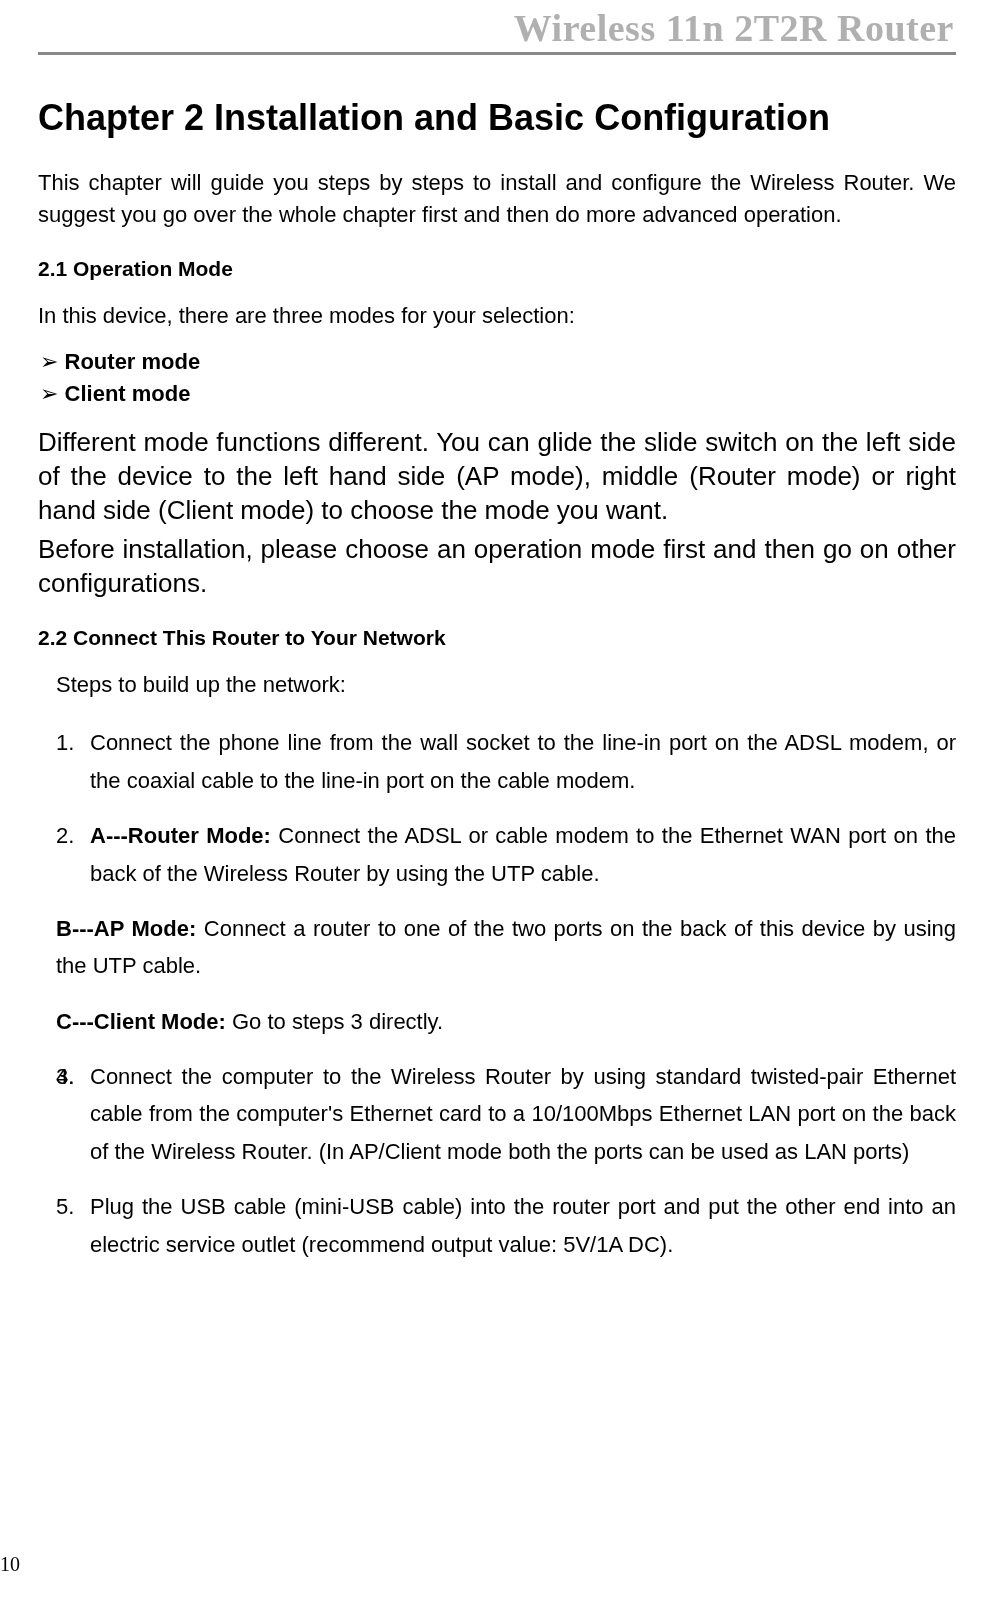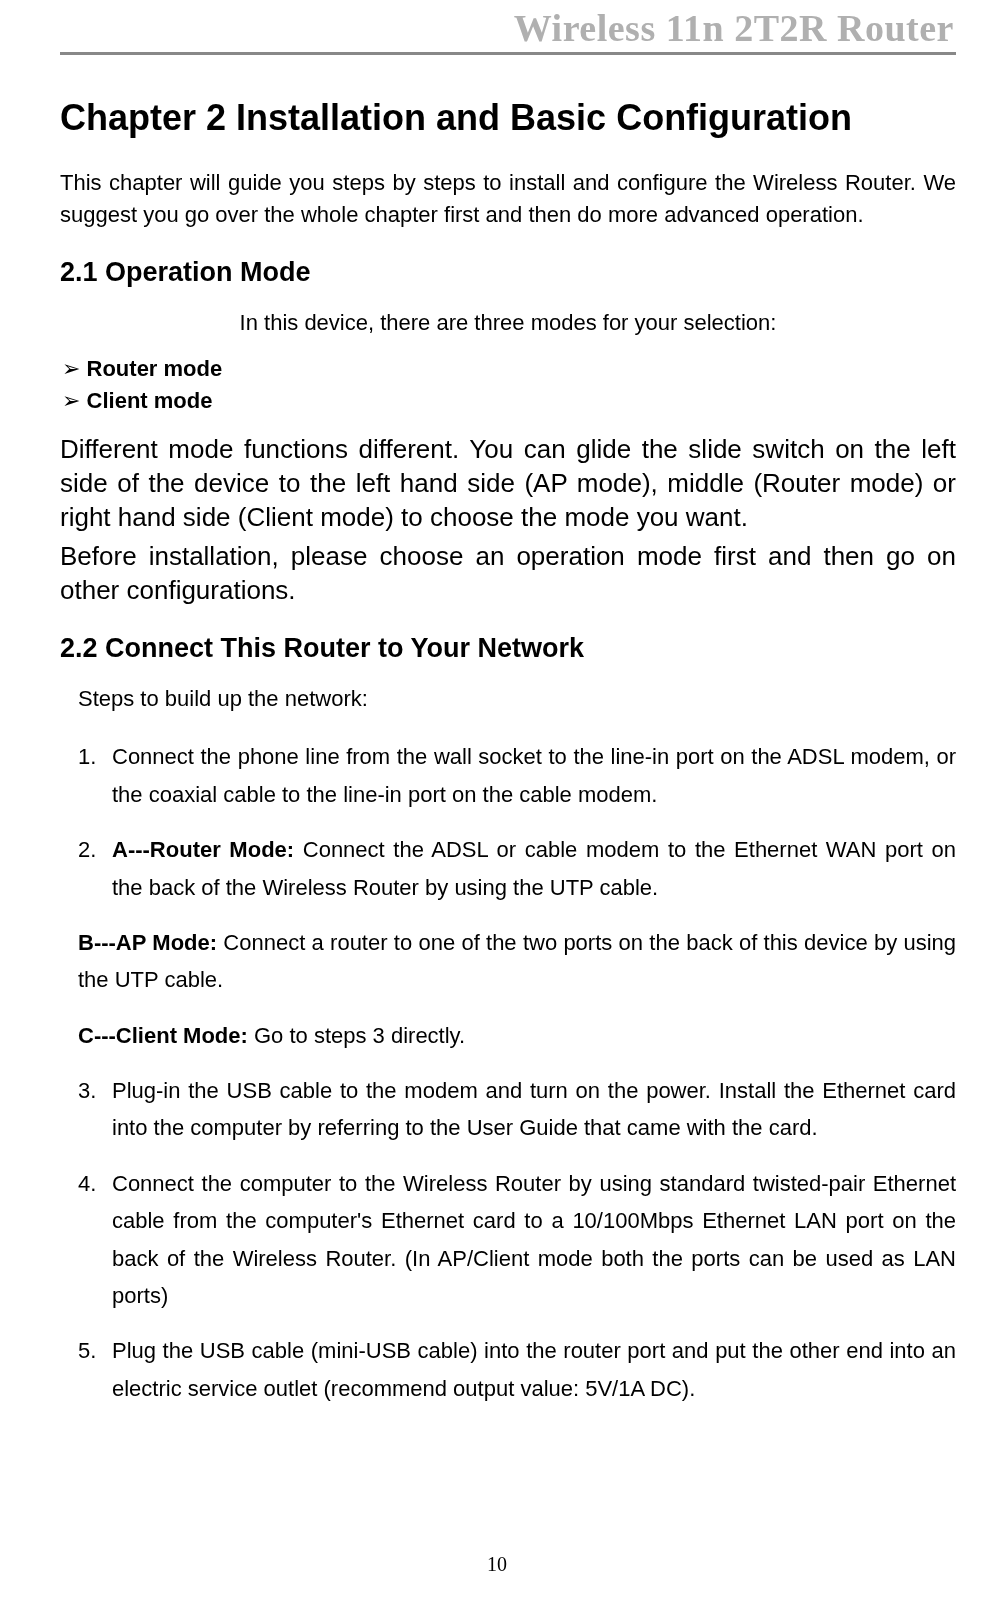--- a/index.html
+++ b/index.html
@@ -6,21 +6,21 @@
     html, body { margin: 0; padding: 0; }
     body {
       width: 994px;
       height: 1600px;
       font-family: Arial, Helvetica, sans-serif;
       color: #000;
       position: relative;
       background: #fff;
     }
     .page {
-      padding: 0 38px 0 60px;
+      padding: 0 38px 0 38px;
       box-sizing: border-box;
     }
     .running-head {
       text-align: right;
       font-family: "Times New Roman", Times, serif;
       font-weight: bold;
       color: #b0b0b0;
       font-size: 38px;
       padding-top: 6px;
       padding-right: 2px;
@@ -35,28 +35,27 @@
       font-weight: bold;
       margin: 42px 0 28px 0;
     }
     p.body {
       font-size: 22px;
       line-height: 1.45;
       margin: 0 0 20px 0;
       text-align: justify;
     }
     h2.sect {
-      font-size: 27px;
+      font-size: 21px;
       font-weight: bold;
       margin: 26px 0 22px 0;
     }
     p.sub-intro {
       font-size: 22px;
       margin: 0 0 20px 0;
-      text-align: center;
     }
     ul.modes {
       list-style: none;
       padding: 0 0 0 2px;
       margin: 0 0 18px 0;
     }
     ul.modes li {
       font-size: 22px;
       font-weight: bold;
       margin: 6px 0;
@@ -98,21 +97,20 @@
       line-height: 1.7;
       text-align: justify;
       margin: 0 0 18px 18px;
     }
     .bold { font-weight: bold; }
     .page-number {
       position: absolute;
       bottom: 24px;
       left: 0;
       width: 100%;
-      text-align: center;
       font-family: "Times New Roman", Times, serif;
       font-size: 20px;
     }
   </style>
 </head>
 <body>
 
 <div class="page">
   <div class="running-head">Wireless 11n 2T2R Router</div>
   <div class="rule"></div>
@@ -152,21 +150,20 @@
     <span class="bold">B---AP Mode:</span><span> Connect a router to one of the two ports on the back of this device by using the UTP cable.</span>
   </p>
 
   <p class="sub-mode">
     <span class="bold">C---Client Mode:</span><span> Go to steps 3 directly.</span>
   </p>
 
   <ol class="steps">
     <li>
       <span class="num">3.</span>
-      <span>Plug-in the USB cable to the modem and turn on the power. Install the Ethernet card into the computer by referring to the User Guide that came with the card.</span>
     </li>
     <li>
       <span class="num">4.</span>
       <span>Connect the computer to the Wireless Router by using standard twisted-pair Ethernet cable from the computer's Ethernet card to a 10/100Mbps Ethernet LAN port on the back of the Wireless Router. (In AP/Client mode both the ports can be used as LAN ports)</span>
     </li>
     <li>
       <span class="num">5.</span>
       <span>Plug the USB cable (mini-USB cable) into the router port and put the other end into an electric service outlet (recommend output value: 5V/1A DC).</span>
     </li>
   </ol>

